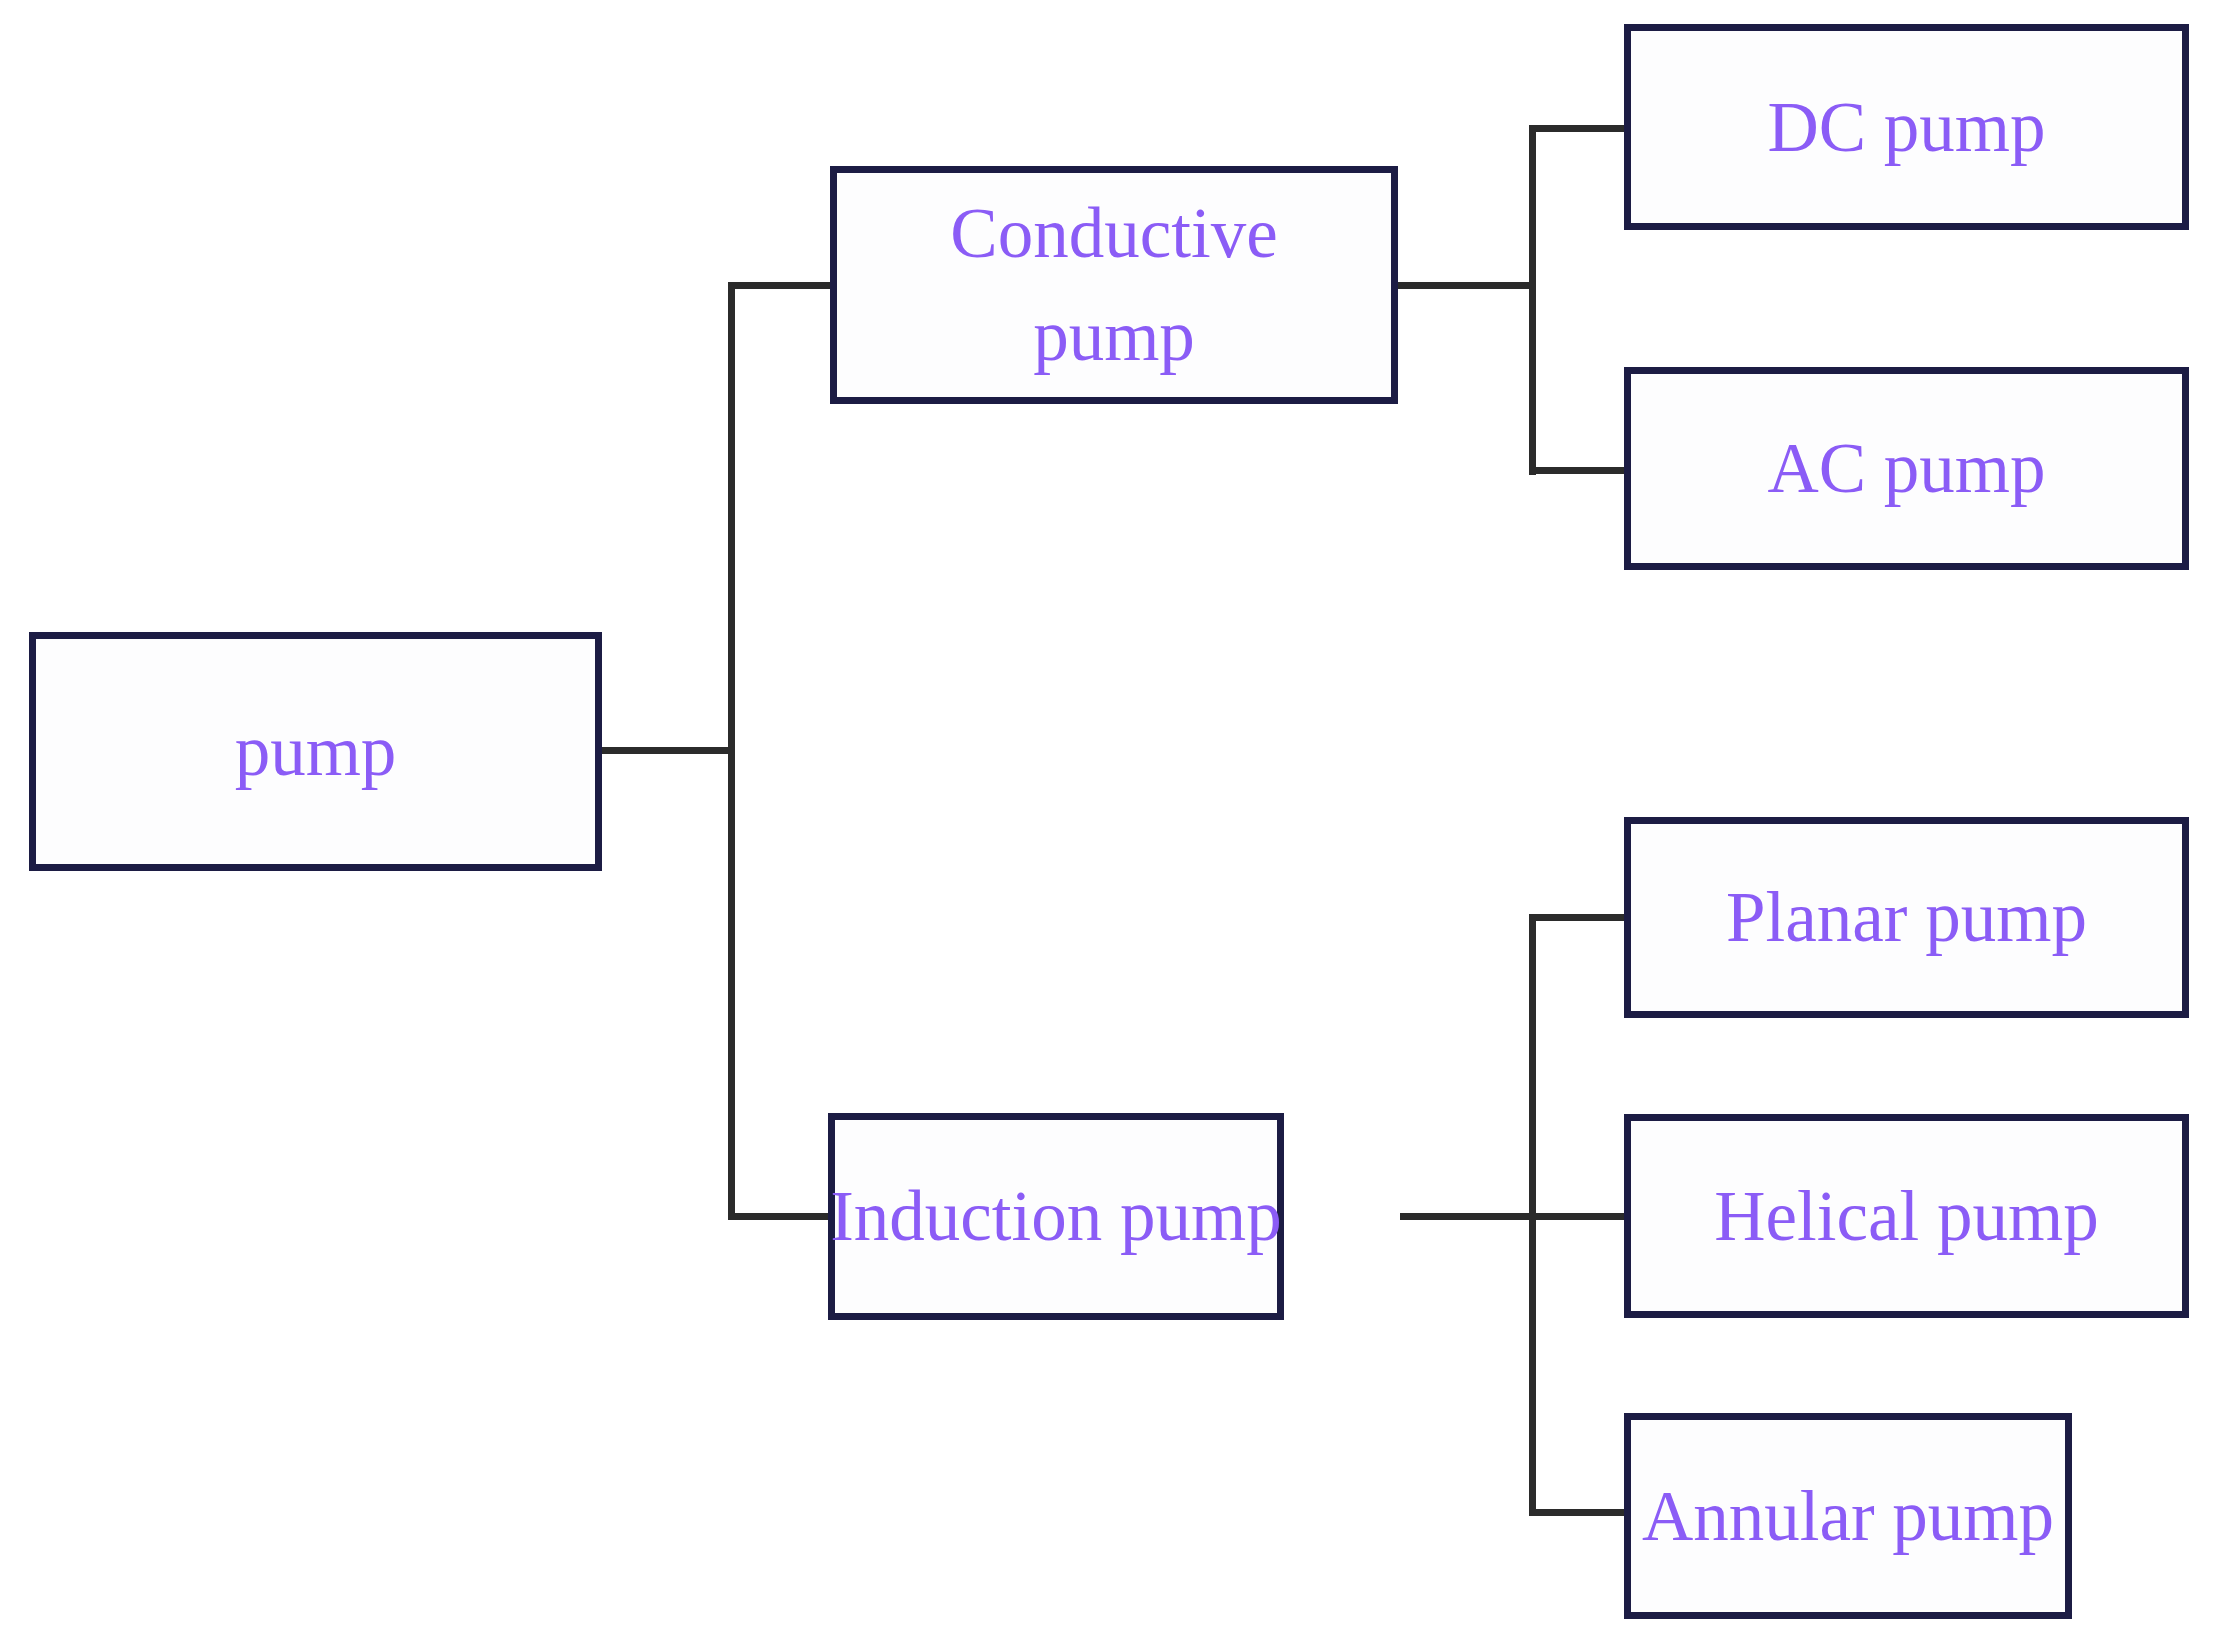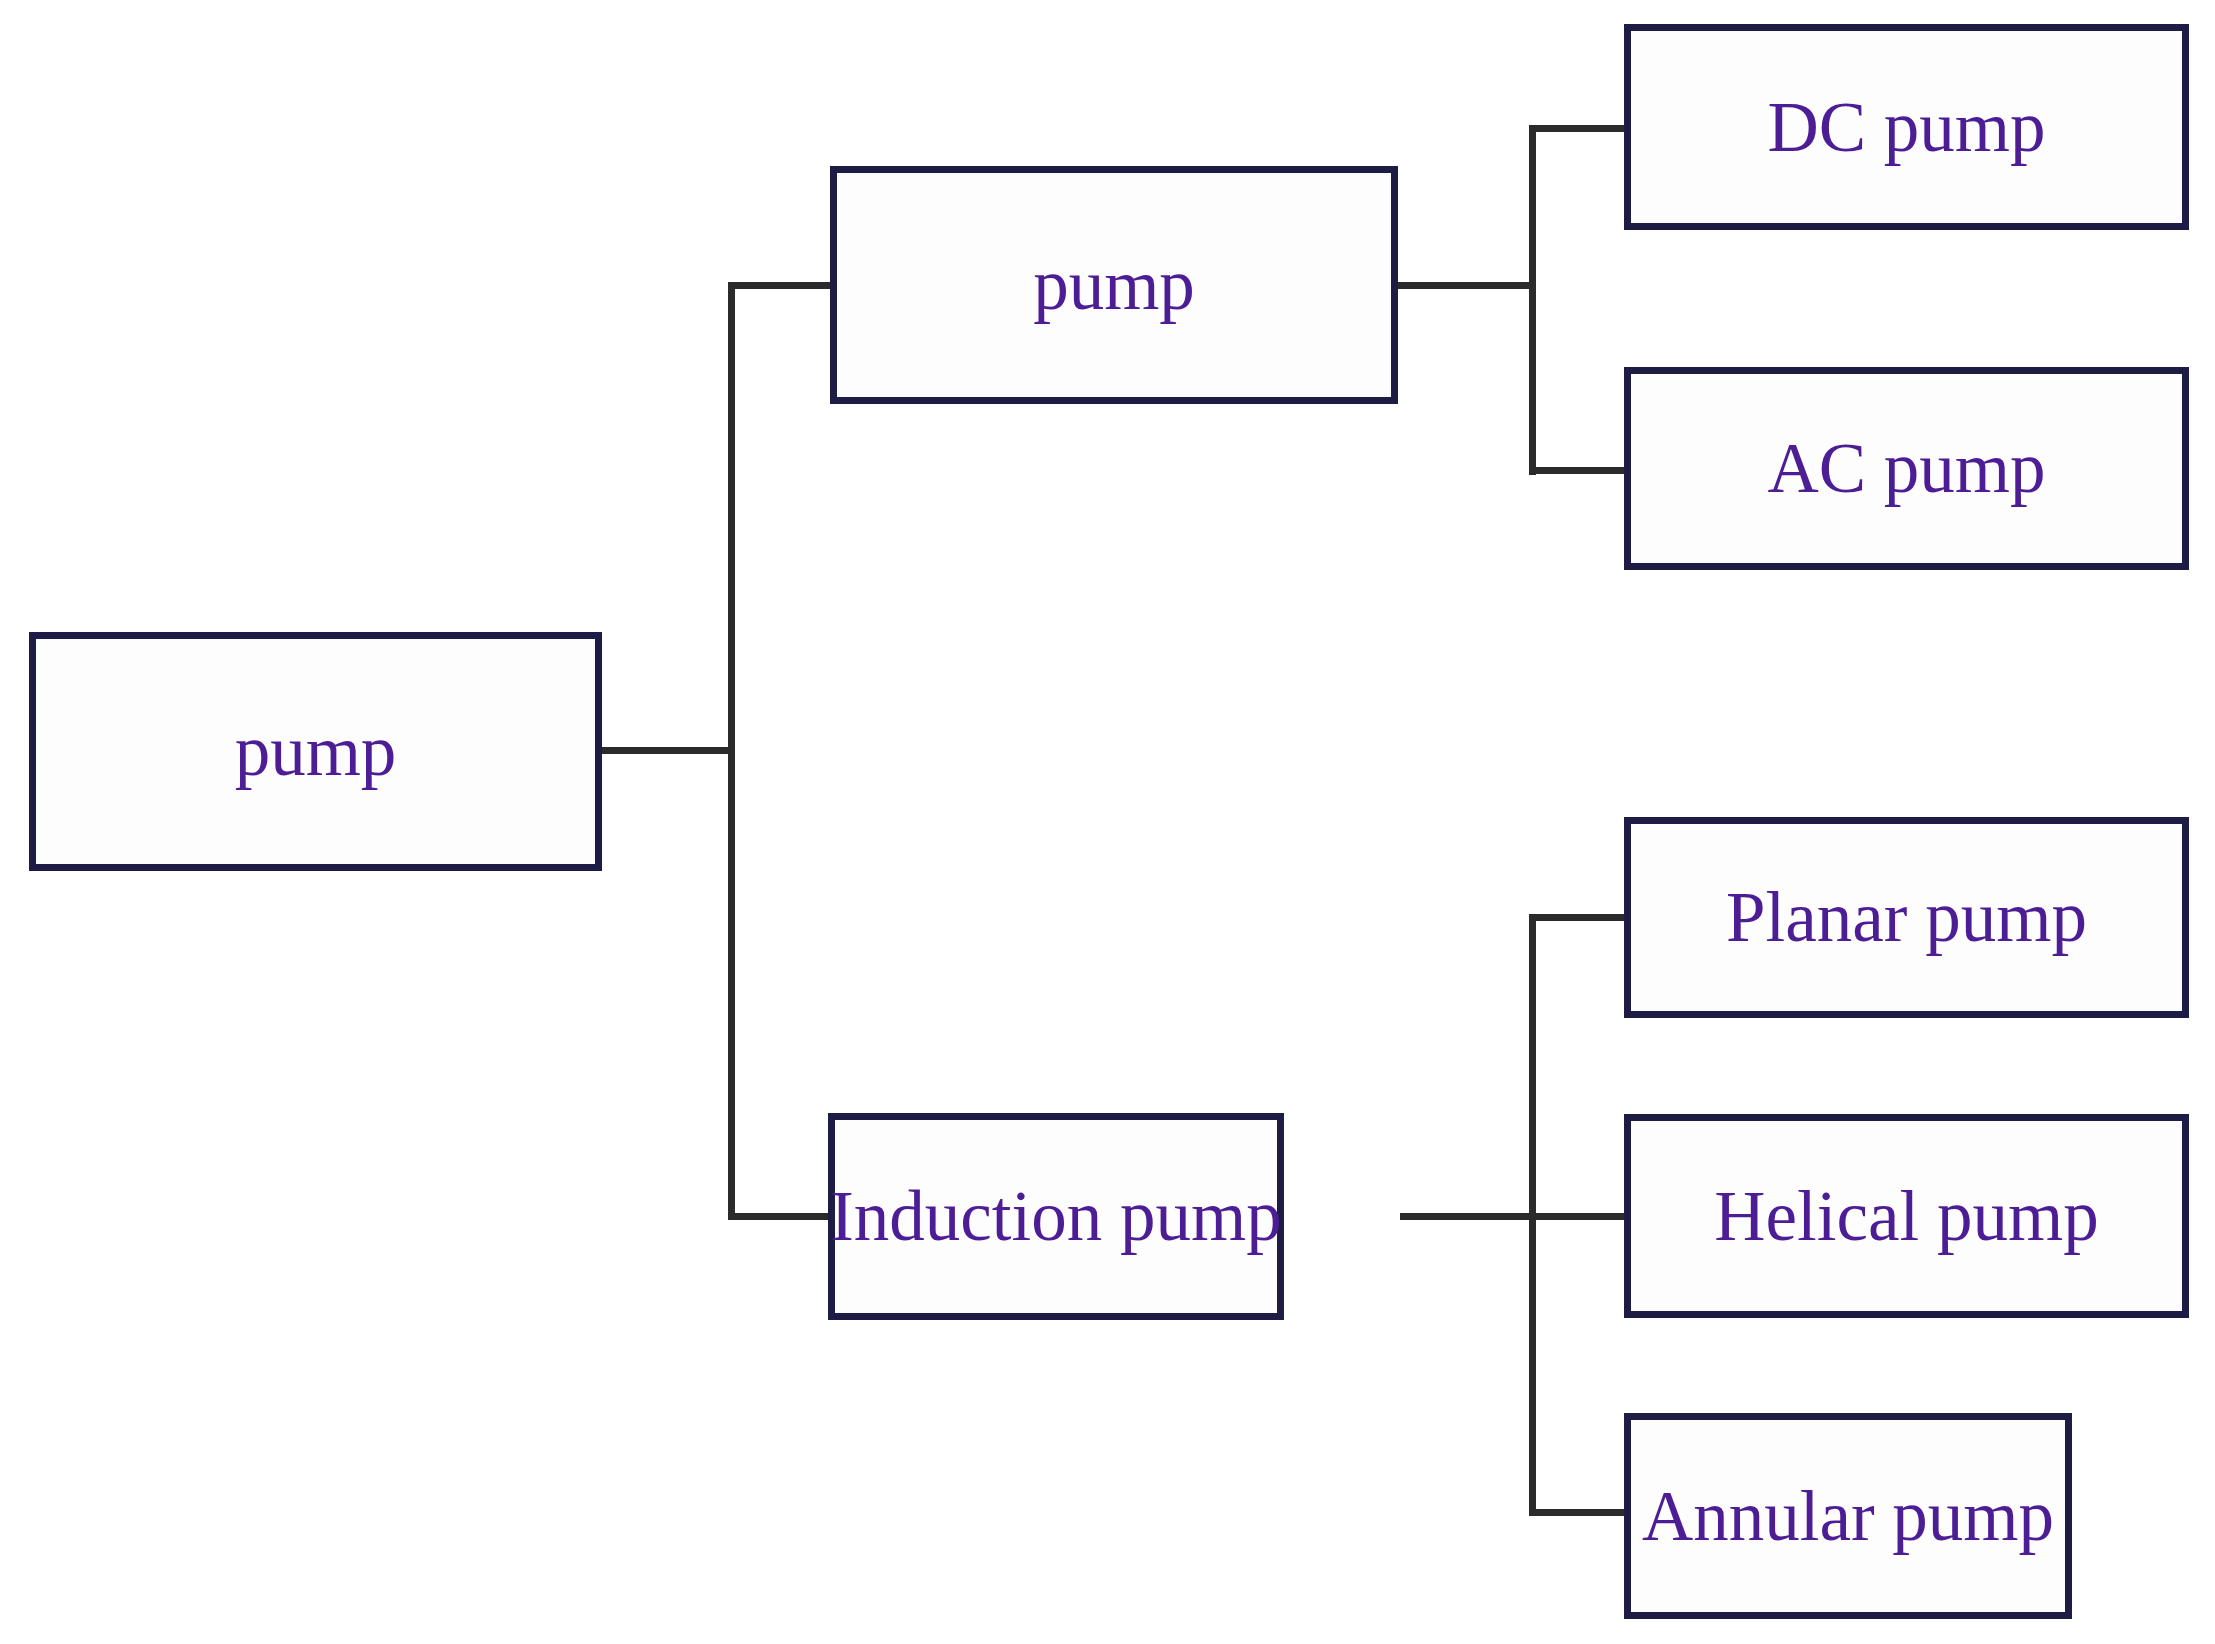--- a/index.html
+++ b/index.html
@@ -18,21 +18,21 @@
   .node {
     position: absolute;
     box-sizing: border-box;
     border: 7.7px solid #1c1c44;
     background: #fdfdfe;
     display: flex;
     flex-direction: column;
     align-items: center;
     justify-content: center;
     text-align: center;
-    color: #4c1d95;
+    color: #8b5cf6;
     font-size: 71px;
     line-height: 1.45;
   }
   .node .line { display: block; white-space: nowrap; }
   .edge {
     position: absolute;
     background: #2b2b2b;
   }
   
   #node-root       { left: 29px;   top: 632px;  width: 573px; height: 239px; }
@@ -75,20 +75,21 @@
   <div class="edge" id="edge-trunk3"></div>
   <div class="edge" id="edge-trunk3-planar"></div>
   <div class="edge" id="edge-trunk3-helical"></div>
   <div class="edge" id="edge-trunk3-annular"></div>
 
   <div class="node" id="node-root">
     <span class="line">pump</span>
   </div>
 
   <div class="node" id="node-conductive">
+    <span class="line">Conductive</span>
     <span class="line">pump</span>
   </div>
 
   <div class="node" id="node-induction">
     <span class="line">Induction pump</span>
   </div>
 
   <div class="node" id="node-dc">
     <span class="line">DC pump</span>
   </div>

